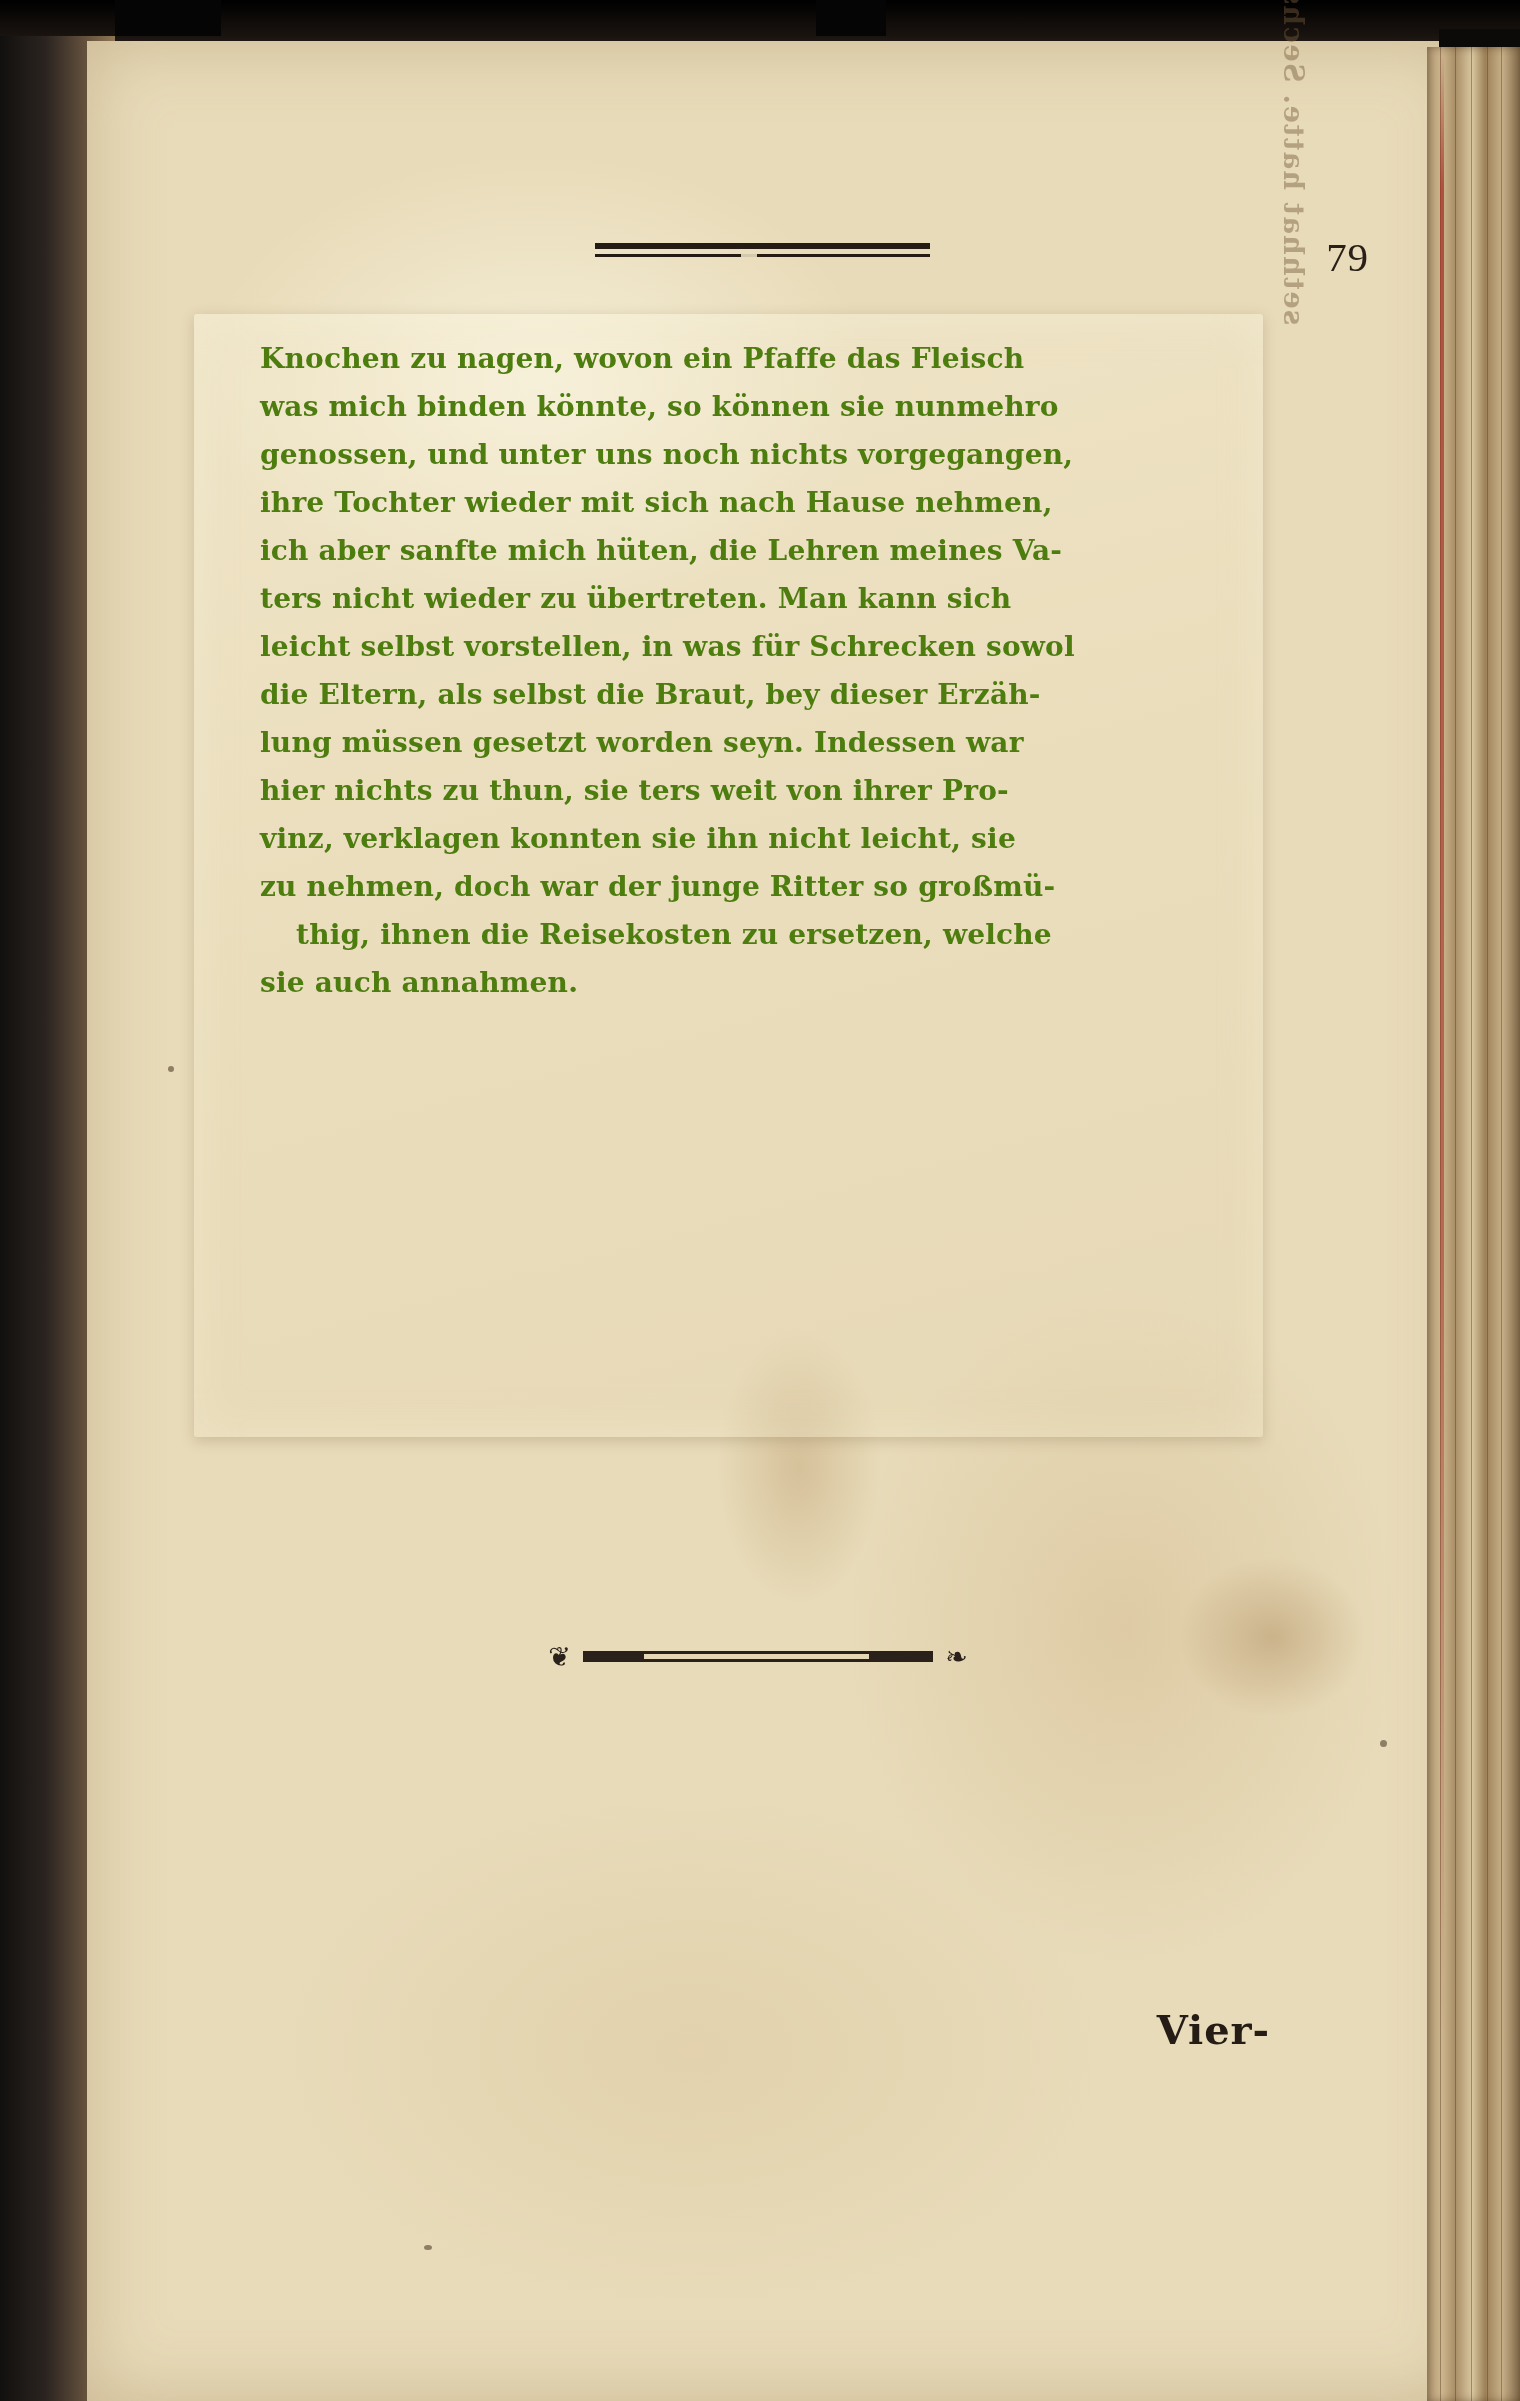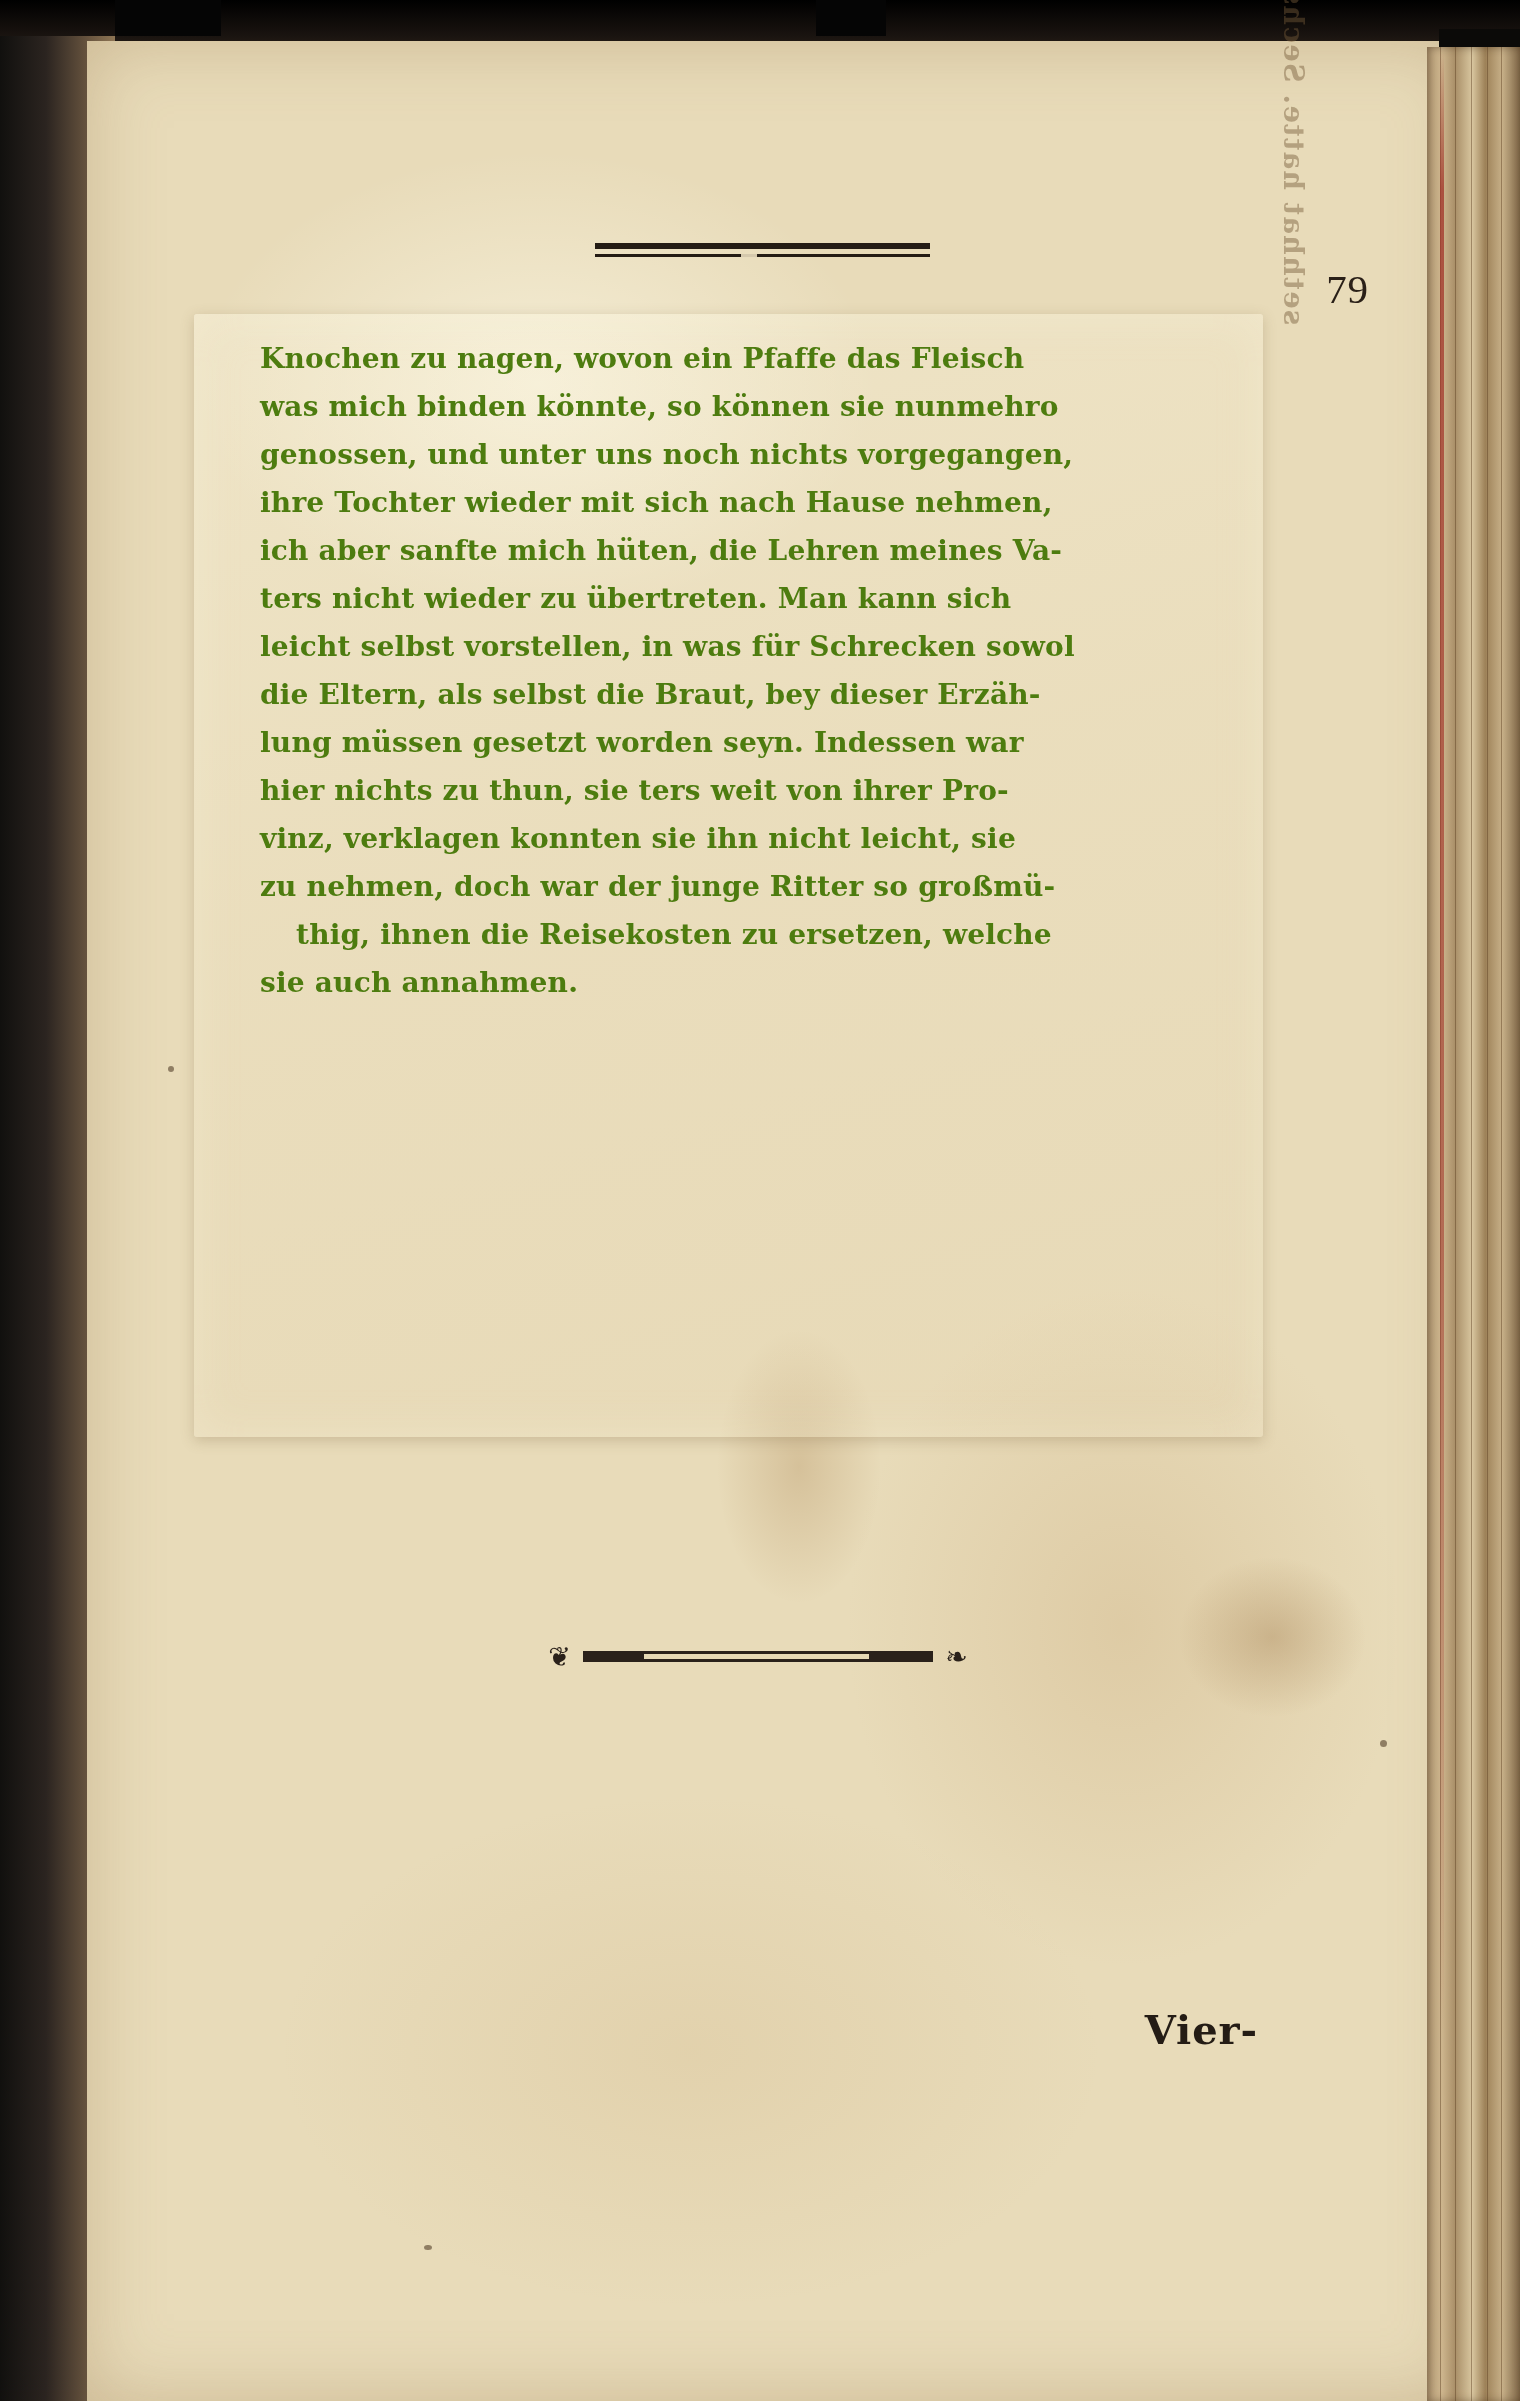--- a/index.html
+++ b/index.html
@@ -128,21 +128,20 @@
 
   
   .page-number {
     position: absolute;
     right: 151px;
     top: 233px;
     font-family: "Liberation Serif", serif;
     font-size: 41px;
     color: #2a2018;
     letter-spacing: 0.9px;
-    margin-top: 32px;
   }
 
   .header-rules {
     position: absolute;
     left: 595px;
     top: 243px;
     width: 335px;
   }
   .header-rules .r1 { height: 6.3px; background: #241c14; }
   .header-rules .r2 { height: 3.6px; background: #241c14; margin-top: 4.5px; width: 335px; }
@@ -201,21 +200,21 @@
     font-size: 27px;
     line-height: 21.6px;
     text-align: center;
     font-family: "DejaVu Serif", serif;
   }
   .ornament .curl.left { left: 0; }
   .ornament .curl.right { right: 0; }
 
   .catchword {
     position: absolute;
-    right: 262px;
+    right: 250px;
     top: 2006px;
     font-family: "DejaVu Serif", serif;
     font-weight: 700;
     font-size: 40px;
     color: #241c15;
     letter-spacing: 0.9px;
   }
 
   
   .speck {

